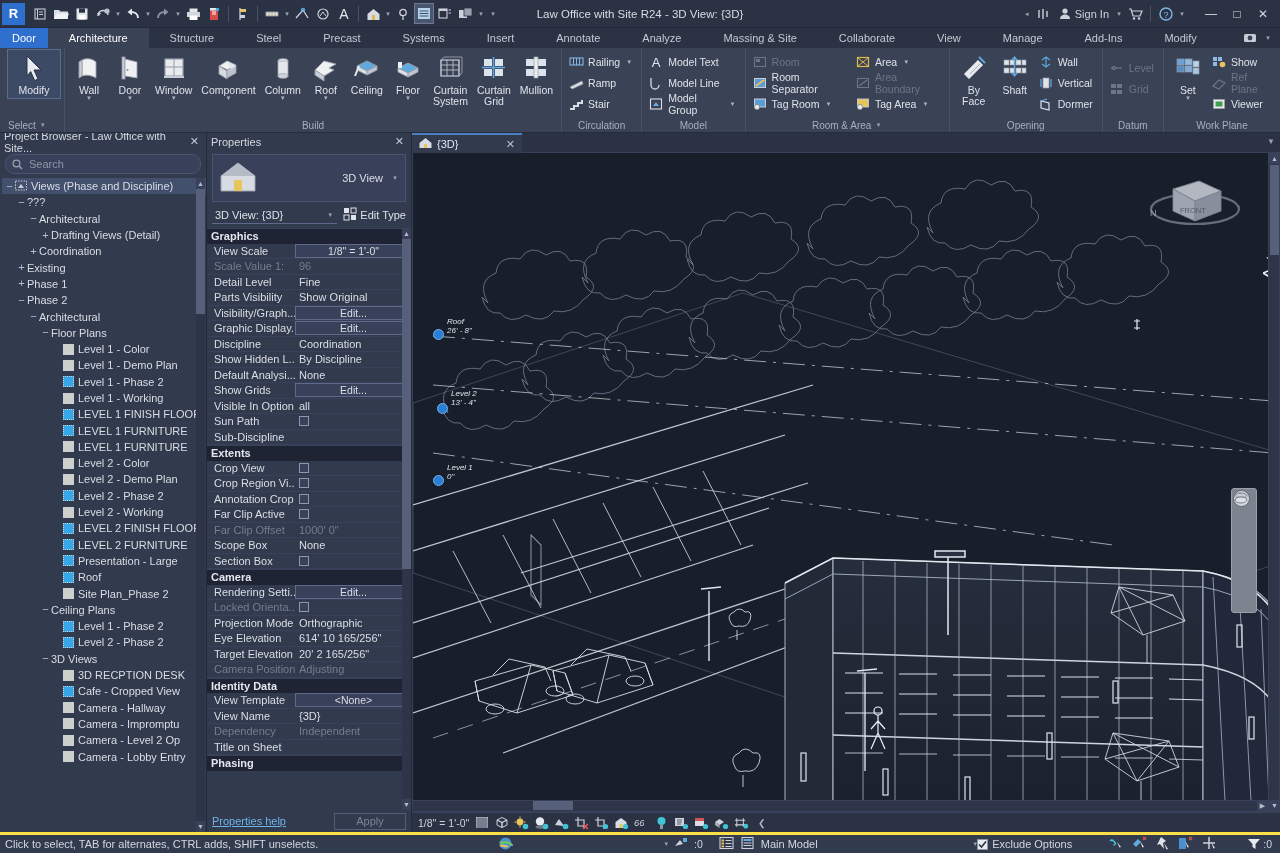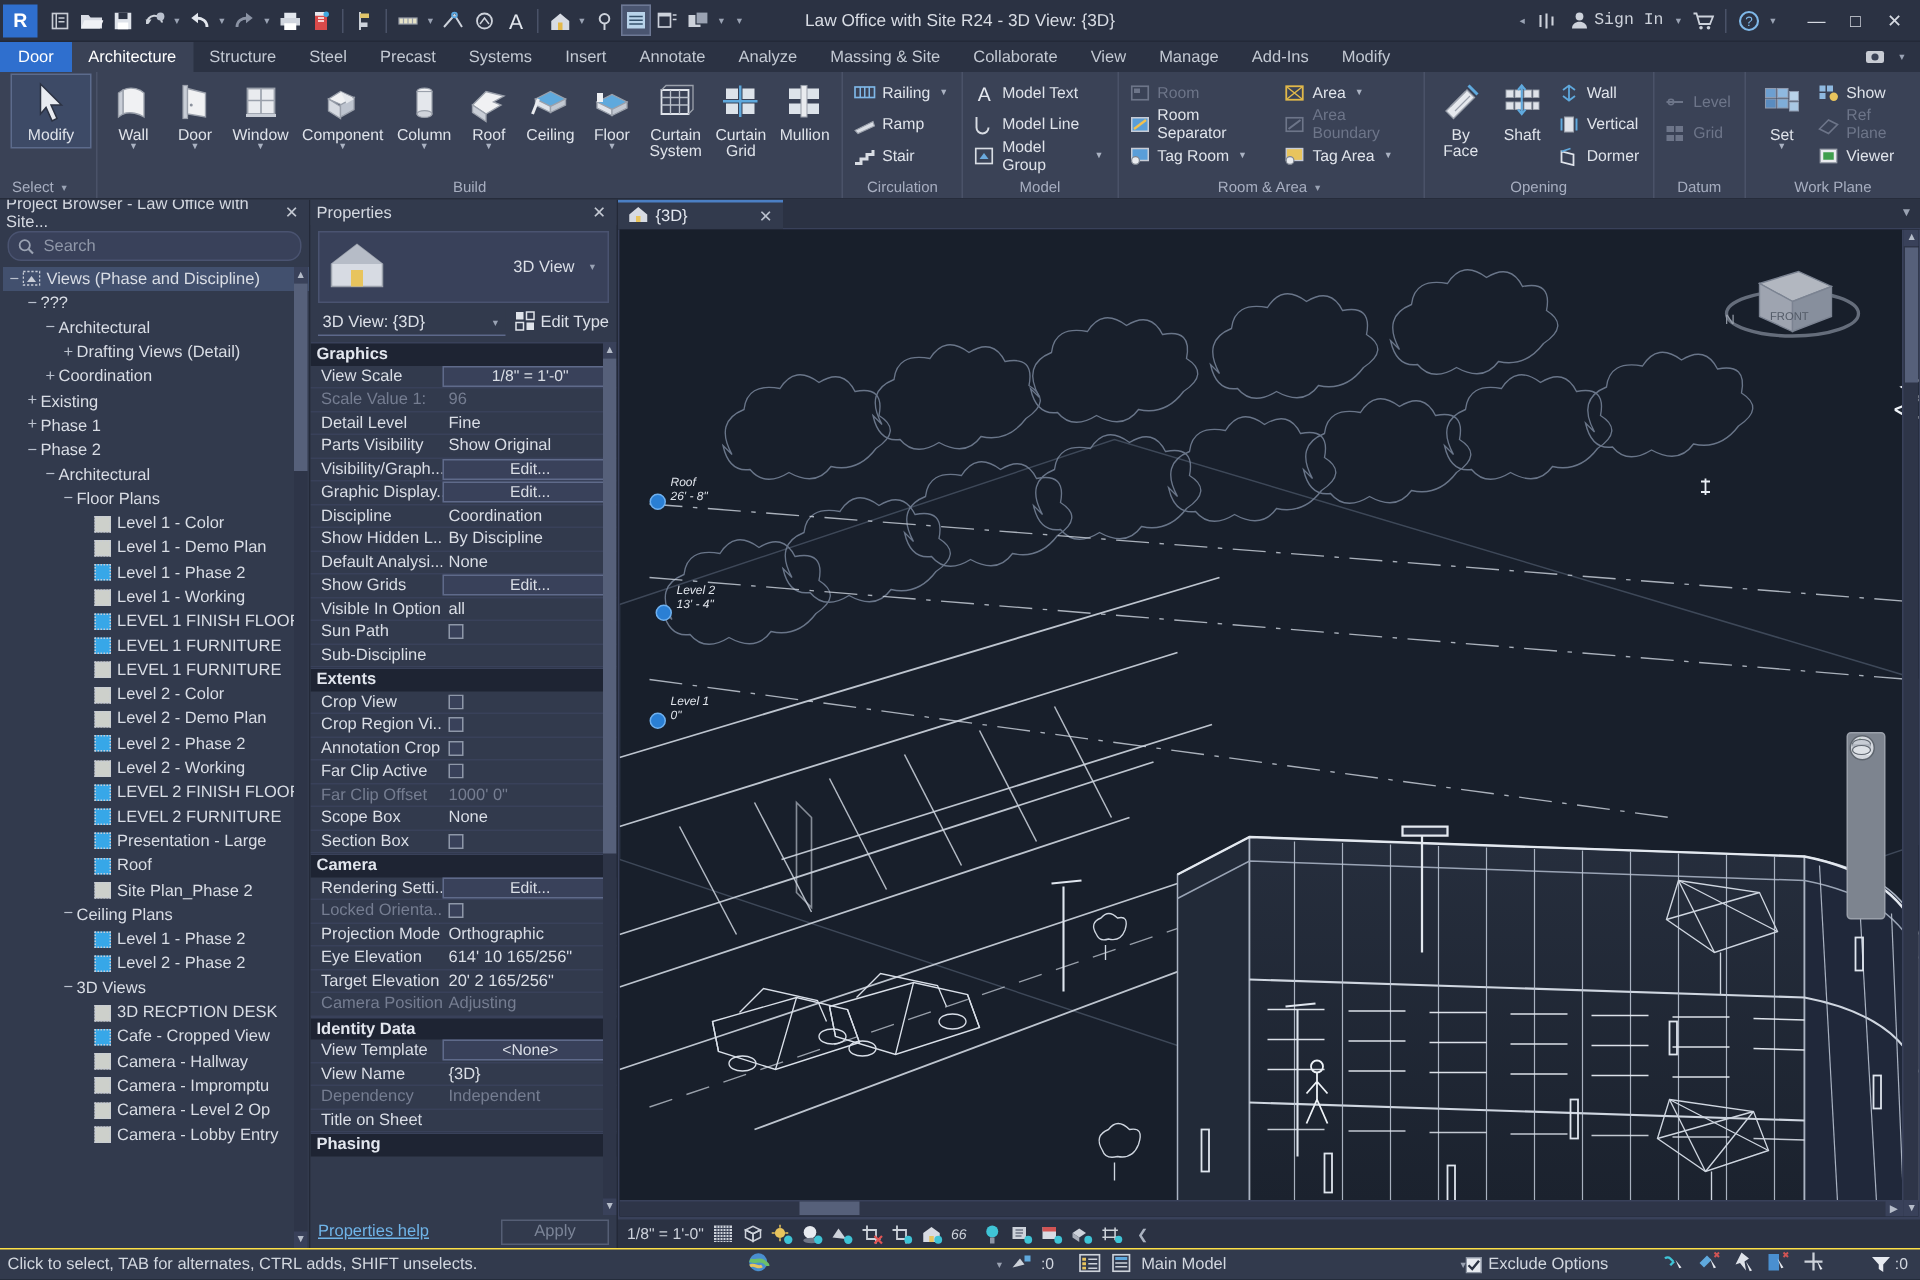--- a/index.html
+++ b/index.html
@@ -28,30 +28,30 @@
     color:#c8ccd4; font-size:12px; position:relative;
   }
   .qicon.sel{background:#4a5570;border:1px solid #6d7894;}
   .caret{font-size:7px;color:#9aa3b4;width:8px;display:flex;align-items:center;justify-content:center;}
   .qsep{width:1px;height:16px;background:#4a5268;margin:0 3px;}
   .title-text{
     position:absolute;left:0;right:0;text-align:center;font-size:11.5px;color:#d8dce4;
     pointer-events:none;
   }
   .tright{margin-left:auto;display:flex;align-items:center;gap:2px;padding-right:4px;position:relative;z-index:3;}
-  .signin{display:flex;align-items:center;gap:4px;font-size:11px;color:#cdd2db;padding:0 4px;font-family:Liberation Mono, monospace;}
+  .signin{display:flex;align-items:center;gap:4px;font-size:11px;color:#cdd2db;padding:0 4px;}
   .wbtns{display:flex;align-items:center;margin-left:10px;}
   .wbtn{width:26px;height:26px;display:flex;align-items:center;justify-content:center;font-size:12px;color:#d5d9e1;}
 
   
   .ribbon-tabs{
     height:20px;background:#2b3243;display:flex;align-items:stretch;
     font-size:11px; position:relative;
   }
-  .rtab{padding:0 11px;display:flex;align-items:center;color:#c3c9d3;cursor:default;}
+  .rtab{padding:0 21px;display:flex;align-items:center;color:#c3c9d3;cursor:default;}
   .rtab.file{background:#2f6fce;color:#fff;padding:0 12px;}
   .rtab.active{background:#3a4256;color:#ffffff;}
   .tabs-right{margin-left:auto;display:flex;align-items:center;gap:3px;padding-right:8px;color:#aab1c0;}
 
   
   .ribbon{
     height:85px;background:#3a4256;display:flex;align-items:stretch;
     border-bottom:1px solid #262c3b; position:relative;
   }
   .panel{display:flex;flex-direction:column;position:relative;padding:2px 4px 0 4px;}
@@ -166,21 +166,21 @@
   
   .vcb{
     height:20px;background:#2b3243;display:flex;align-items:center;gap:5px;padding:0 6px;
     font-size:10.5px;color:#ccd1da;border-top:1px solid #39415a;
   }
   .vcb .ic{width:15px;height:15px;display:flex;align-items:center;justify-content:center;}
 
   
   .status{
     height:21px;background:#323a4d;display:flex;align-items:center;font-size:11px;color:#d2d7df;
-    border-top:1px solid #fde047;
+    border-top:3px solid #fde047;
   }
   .status .msg{padding-left:5px;}
   .status .mid{display:flex;align-items:center;gap:6px;margin-left:auto;}
   .status .right{display:flex;align-items:center;gap:7px;padding-right:8px;}
   .mm-combo{display:flex;align-items:center;gap:4px;}
   .chev-s{font-size:7px;color:#99a1b1;}
   .badge{font-size:10.5px;color:#d2d7df;}
 
   
   .viewcube{position:absolute;right:36px;top:10px;width:96px;height:82px;opacity:.85;}

